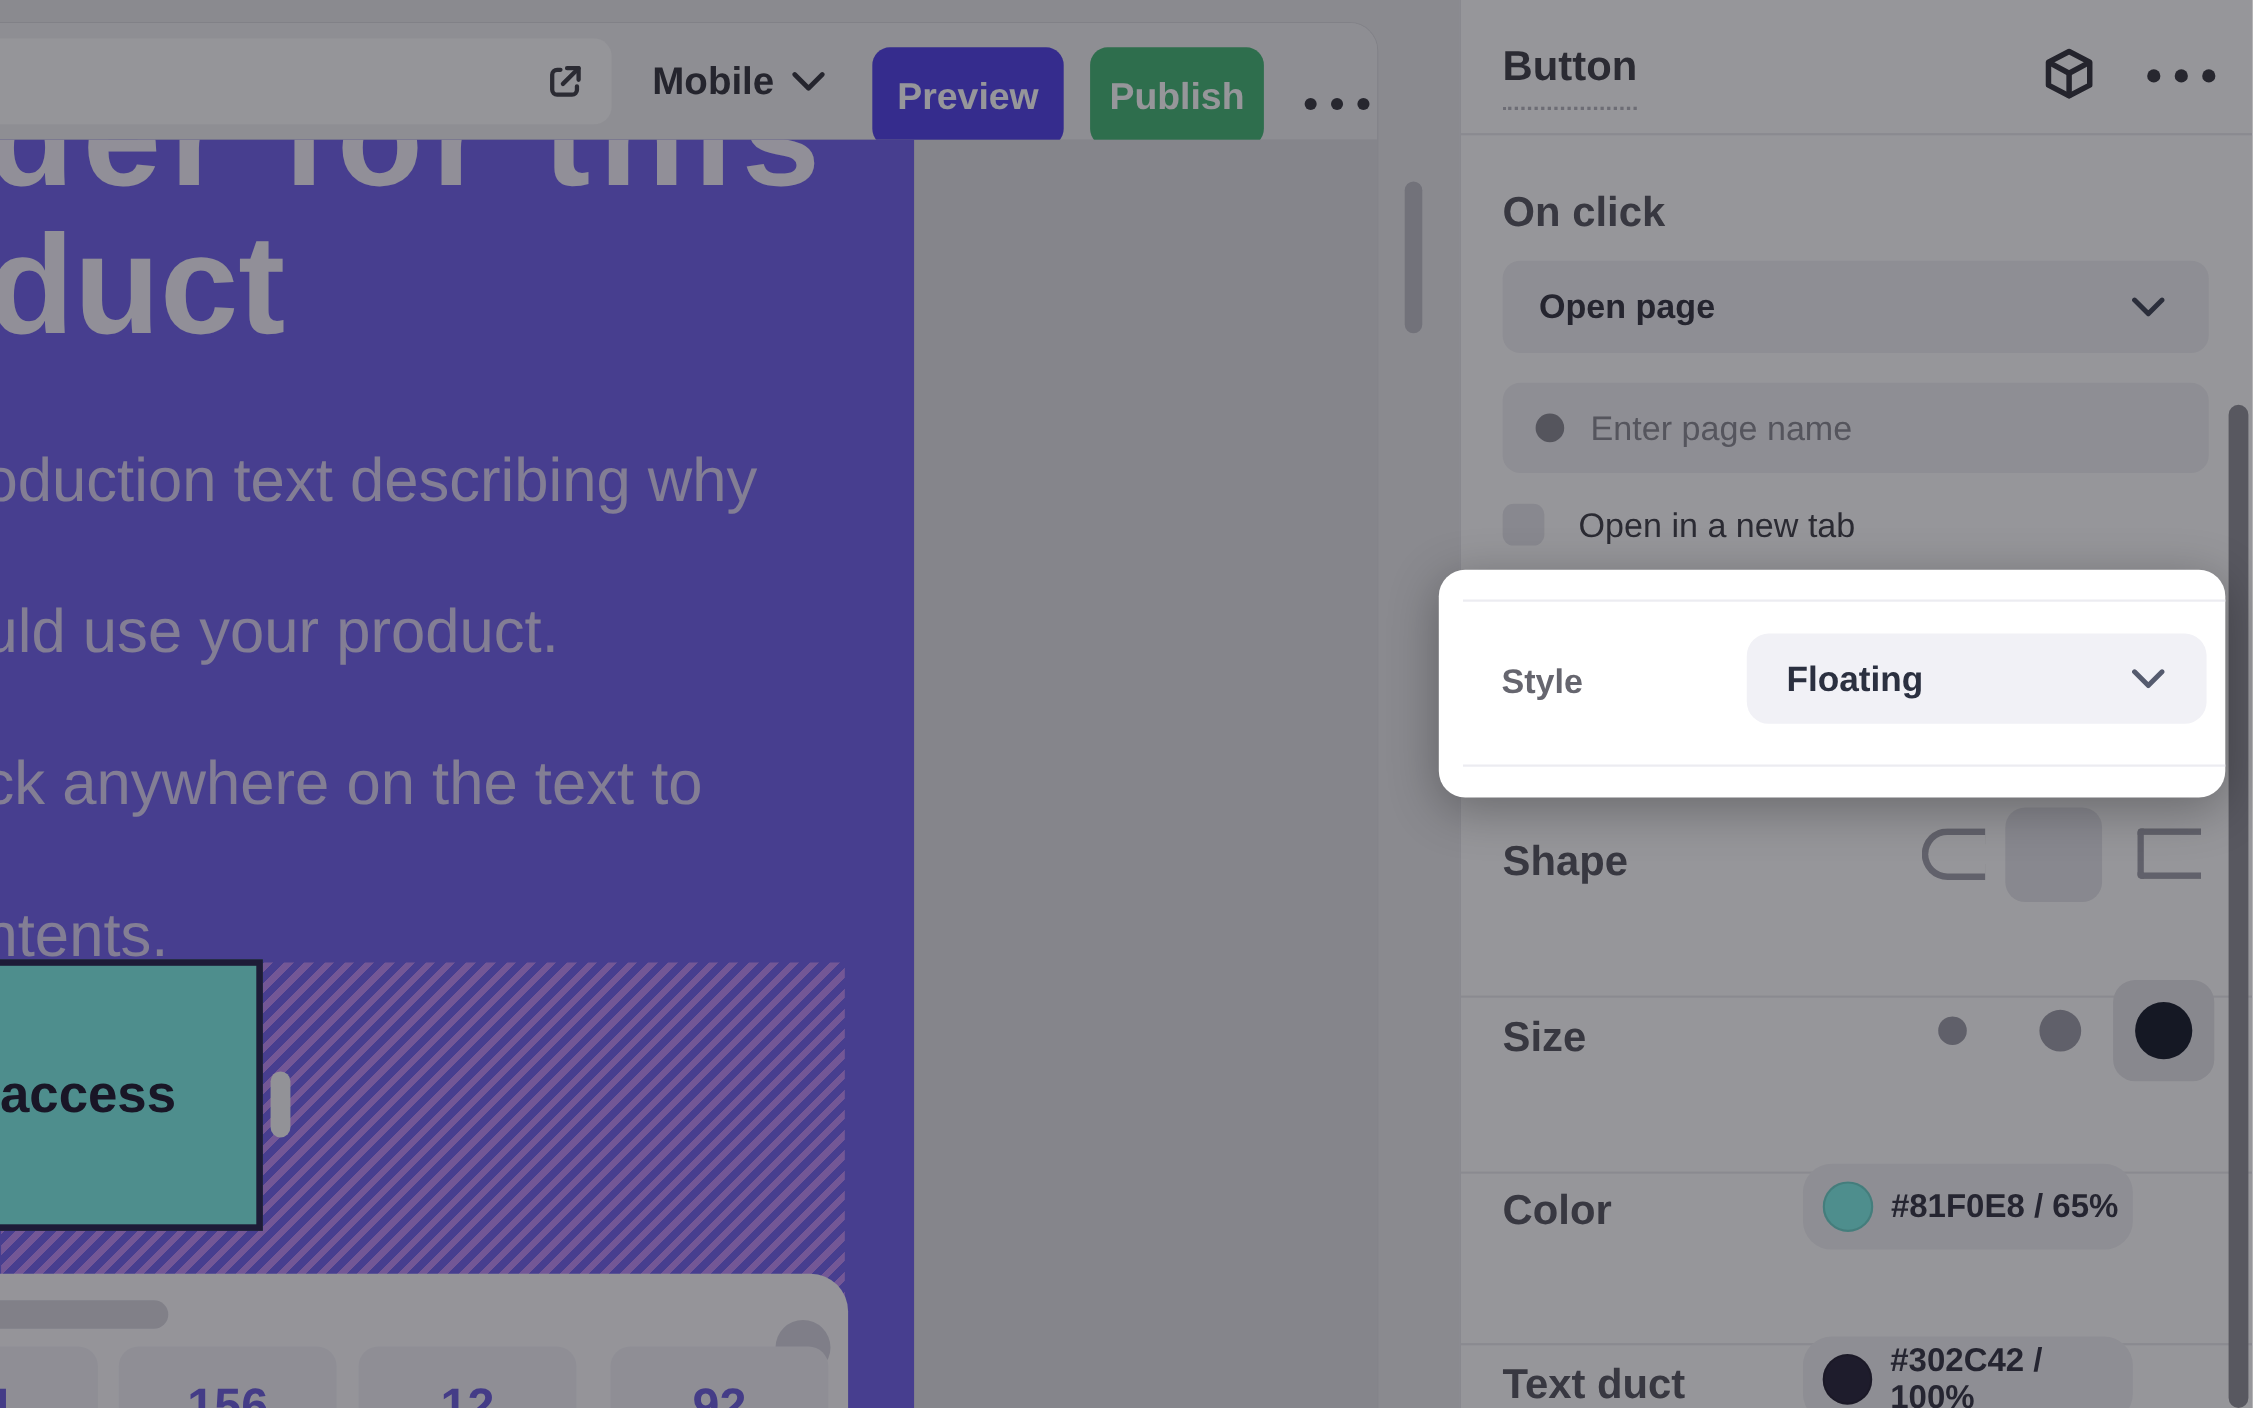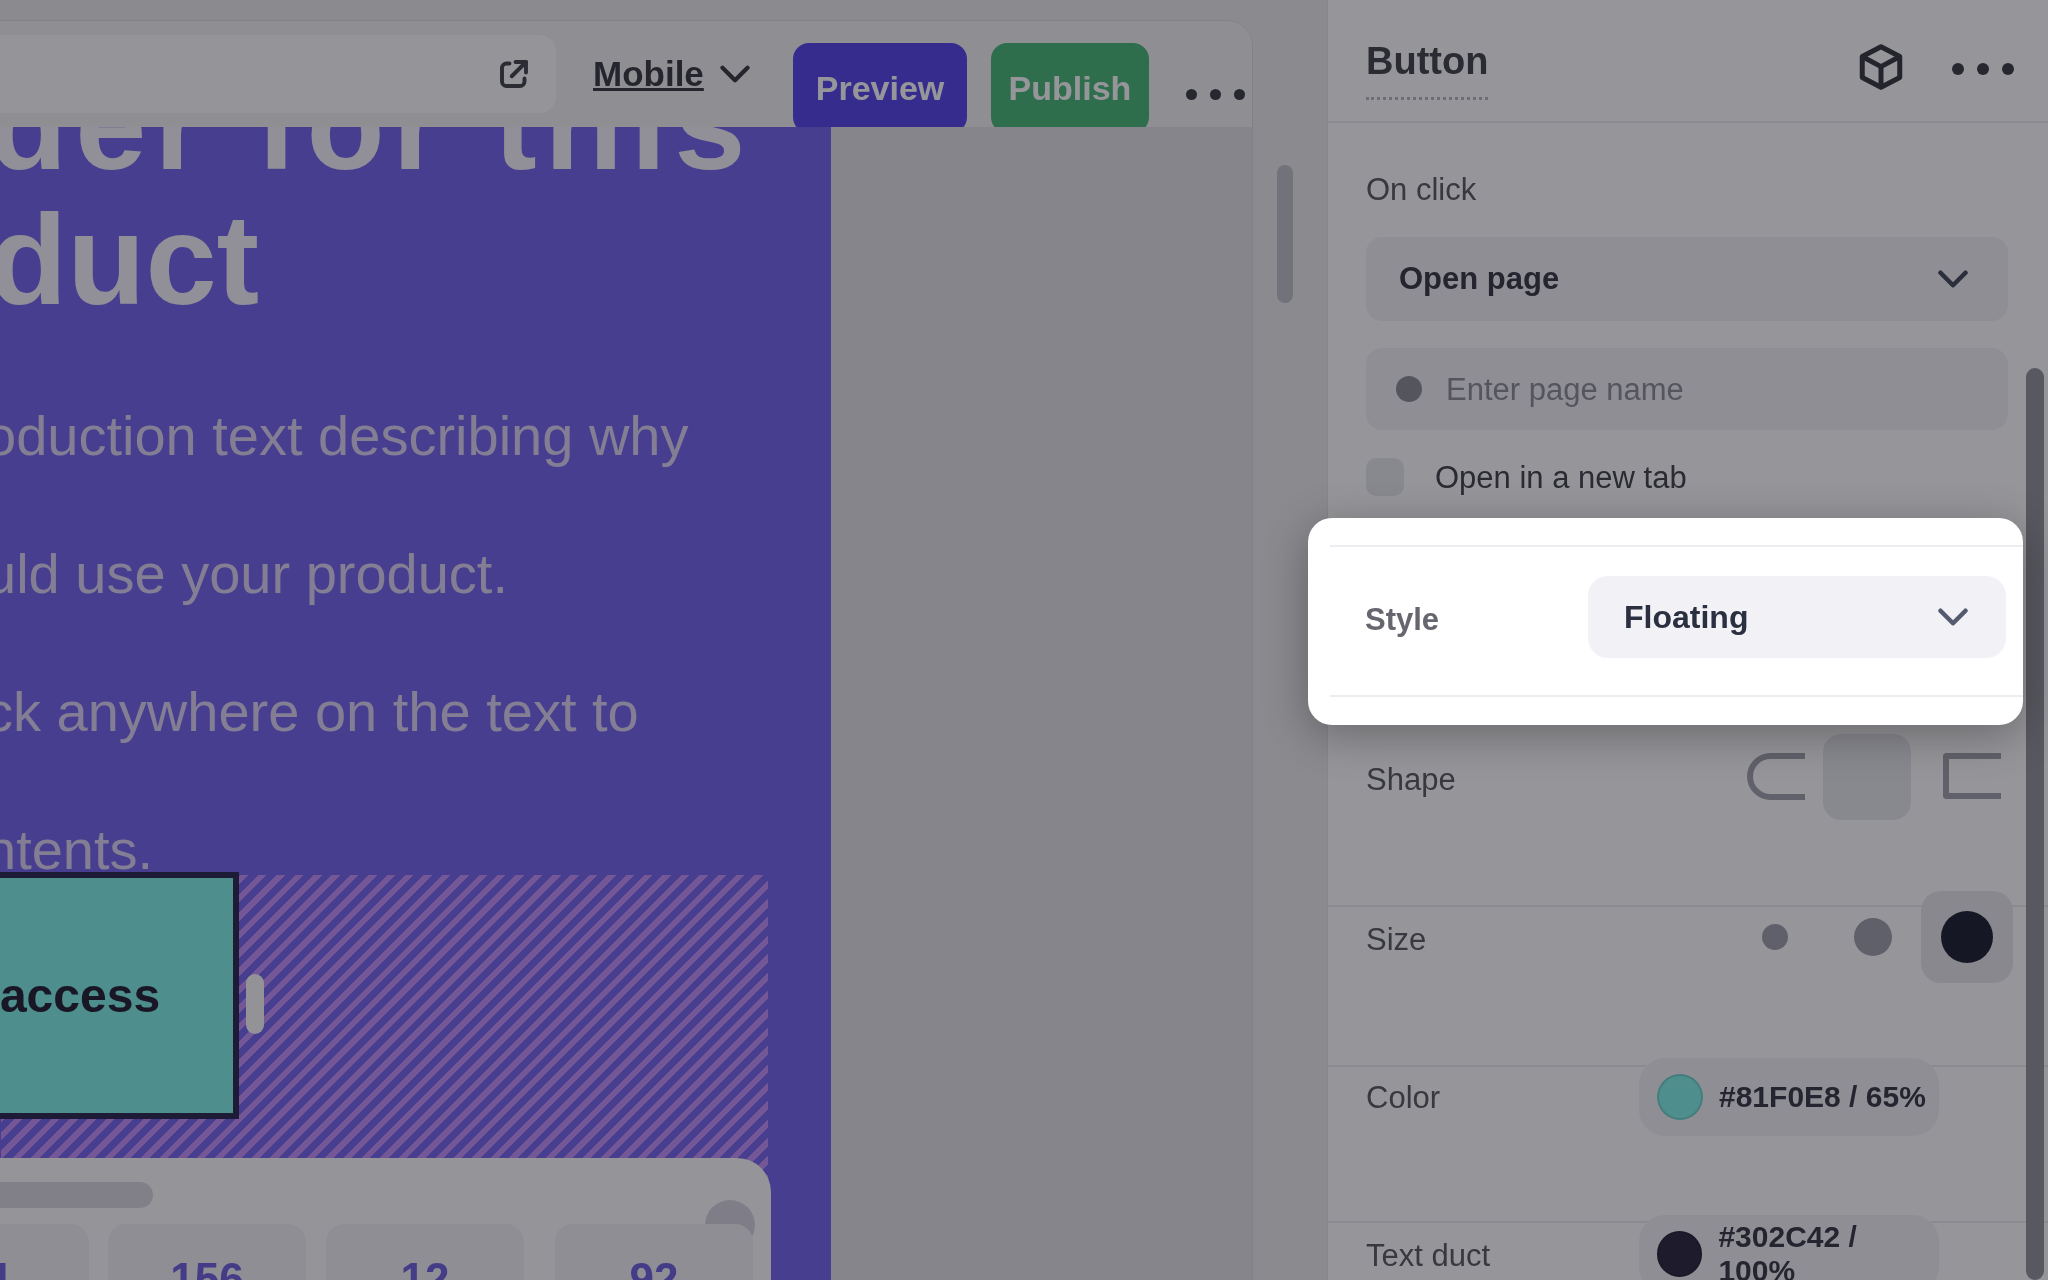--- a/index.html
+++ b/index.html
@@ -1,19 +1,19 @@
 <!DOCTYPE html>
 <html><head>
 <meta charset="utf-8">
 <style>
   html,body{margin:0;padding:0;background:#555;}
   .stage{position:relative;width:2048px;height:1280px;overflow:hidden;
     background:#E9E9ED;font-family:"Liberation Sans",sans-serif;
     -webkit-font-smoothing:antialiased;}
-  .abs{position:absolute;text-decoration:underline;}
+  .abs{position:absolute;}
 
   
   .window{position:absolute;left:-60px;top:20px;width:1311px;height:1300px;
     background:#F0F0F3;border-radius:26px 26px 0 0;border:1px solid #DADADF;
     overflow:hidden;}
   .toolbar{position:absolute;left:0;top:0;width:100%;height:106px;
     background:#F0F0F3;border-bottom:2px solid #D9D9DE;}
   .url-field{position:absolute;left:0;top:14px;width:615px;height:78px;
     background:#FBFBFD;border-radius:0 16px 16px 0;}
   .ext-icon{position:absolute;right:24px;top:21px;width:36px;height:36px;color:#45454E;}
@@ -62,21 +62,21 @@
 
   
   .panel{position:absolute;left:1327px;top:0;width:721px;height:1280px;
     background:#FEFEFF;border-left:1px solid #E2E2E8;}
   .panel-title{position:absolute;left:38px;top:40px;font-size:38px;font-weight:bold;
     color:#46464F;padding-bottom:14px;border-bottom:3px dotted #B7B7C0;}
   .cube-icon{position:absolute;left:528px;top:42px;width:50px;height:50px;color:#3A3A44;cursor:pointer;}
   .panel-dots{left:624px;top:63px;}
   .panel-dots i{width:12px;height:12px;}
   .divider{position:absolute;left:0;width:721px;height:2px;background:#E9E9EE;}
-  .label{position:absolute;left:38px;font-size:31px;font-weight:normal;color:#5C5C66;}
+  .label{position:absolute;left:38px;font-size:38px;font-weight:bold;color:#5C5C66;}
   .field{position:absolute;left:38px;width:642px;border-radius:16px;background:#F0F0F5;
     display:flex;align-items:center;cursor:pointer;}
   .field .val{margin-left:33px;font-size:31px;font-weight:bold;color:#3B3B48;}
   .field .chev{position:absolute;right:40px;color:#454B5C;}
   .page-input{left:38px;top:348px;width:642px;height:82px;}
   .input-dot{position:absolute;left:30px;width:26px;height:26px;border-radius:50%;background:#8D8D96;}
   .page-input input{position:absolute;left:78px;top:0;width:520px;height:100%;border:none;
     background:transparent;outline:none;font-size:31px;color:#3B3B48;
     font-family:"Liberation Sans",sans-serif;}
   .page-input input::placeholder{color:#8D8D96;opacity:1;}

